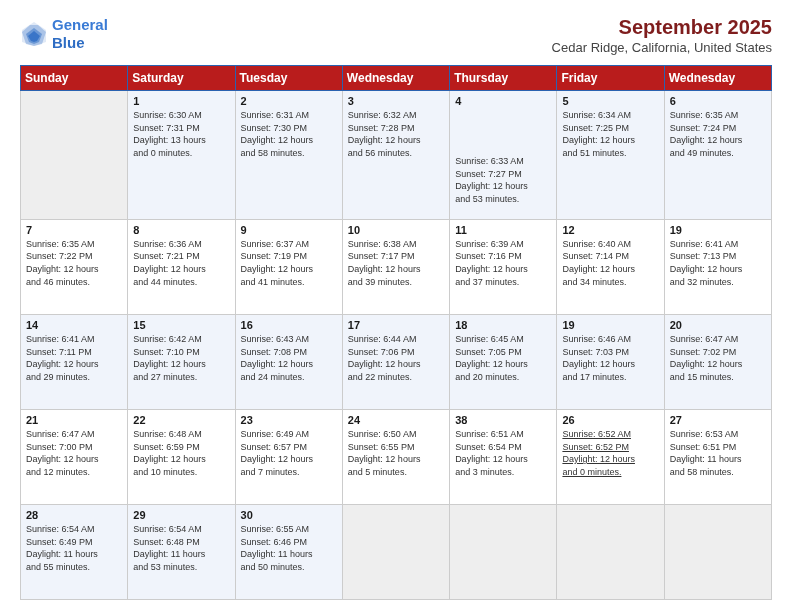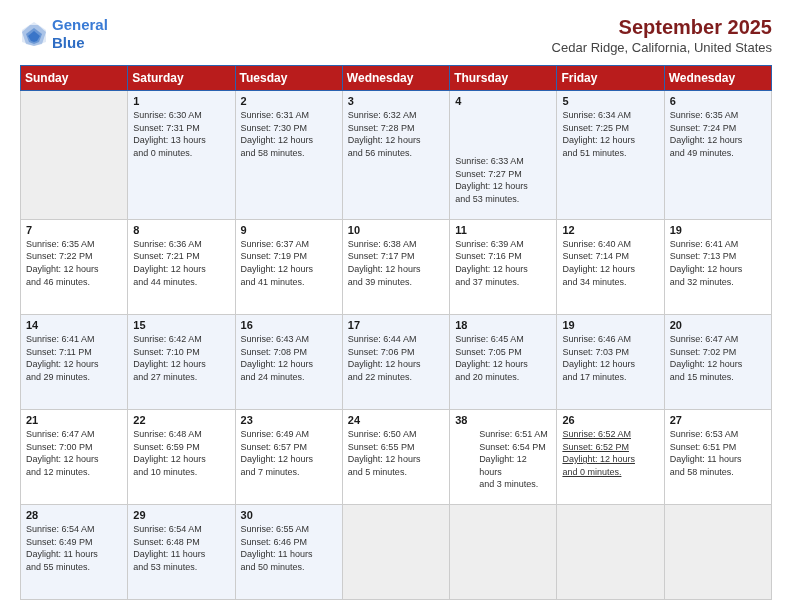--- a/index.html
+++ b/index.html
@@ -308,21 +308,21 @@
           </td>
           <td>
             <span class="day-num">24</span>
             <div class="cell-content" style="white-space: pre-line;">Sunrise: 6:50 AM
 Sunset: 6:55 PM
 Daylight: 12 hours
 and 5 minutes.</div>
           </td>
           <td>
             <span class="day-num">38</span>
-            <div class="cell-content" style="white-space: pre-line; margin-left: 24px;">Sunrise: 6:51 AM
+            <div class="cell-content" style="white-space: pre-line;">Sunrise: 6:51 AM
 Sunset: 6:54 PM
 Daylight: 12 hours
 and 3 minutes.</div>
           </td>
           <td>
             <span class="day-num">26</span>
             <div class="cell-content" style="white-space: pre-line; text-decoration: underline;">Sunrise: 6:52 AM
 Sunset: 6:52 PM
 Daylight: 12 hours
 and 0 minutes.</div>

